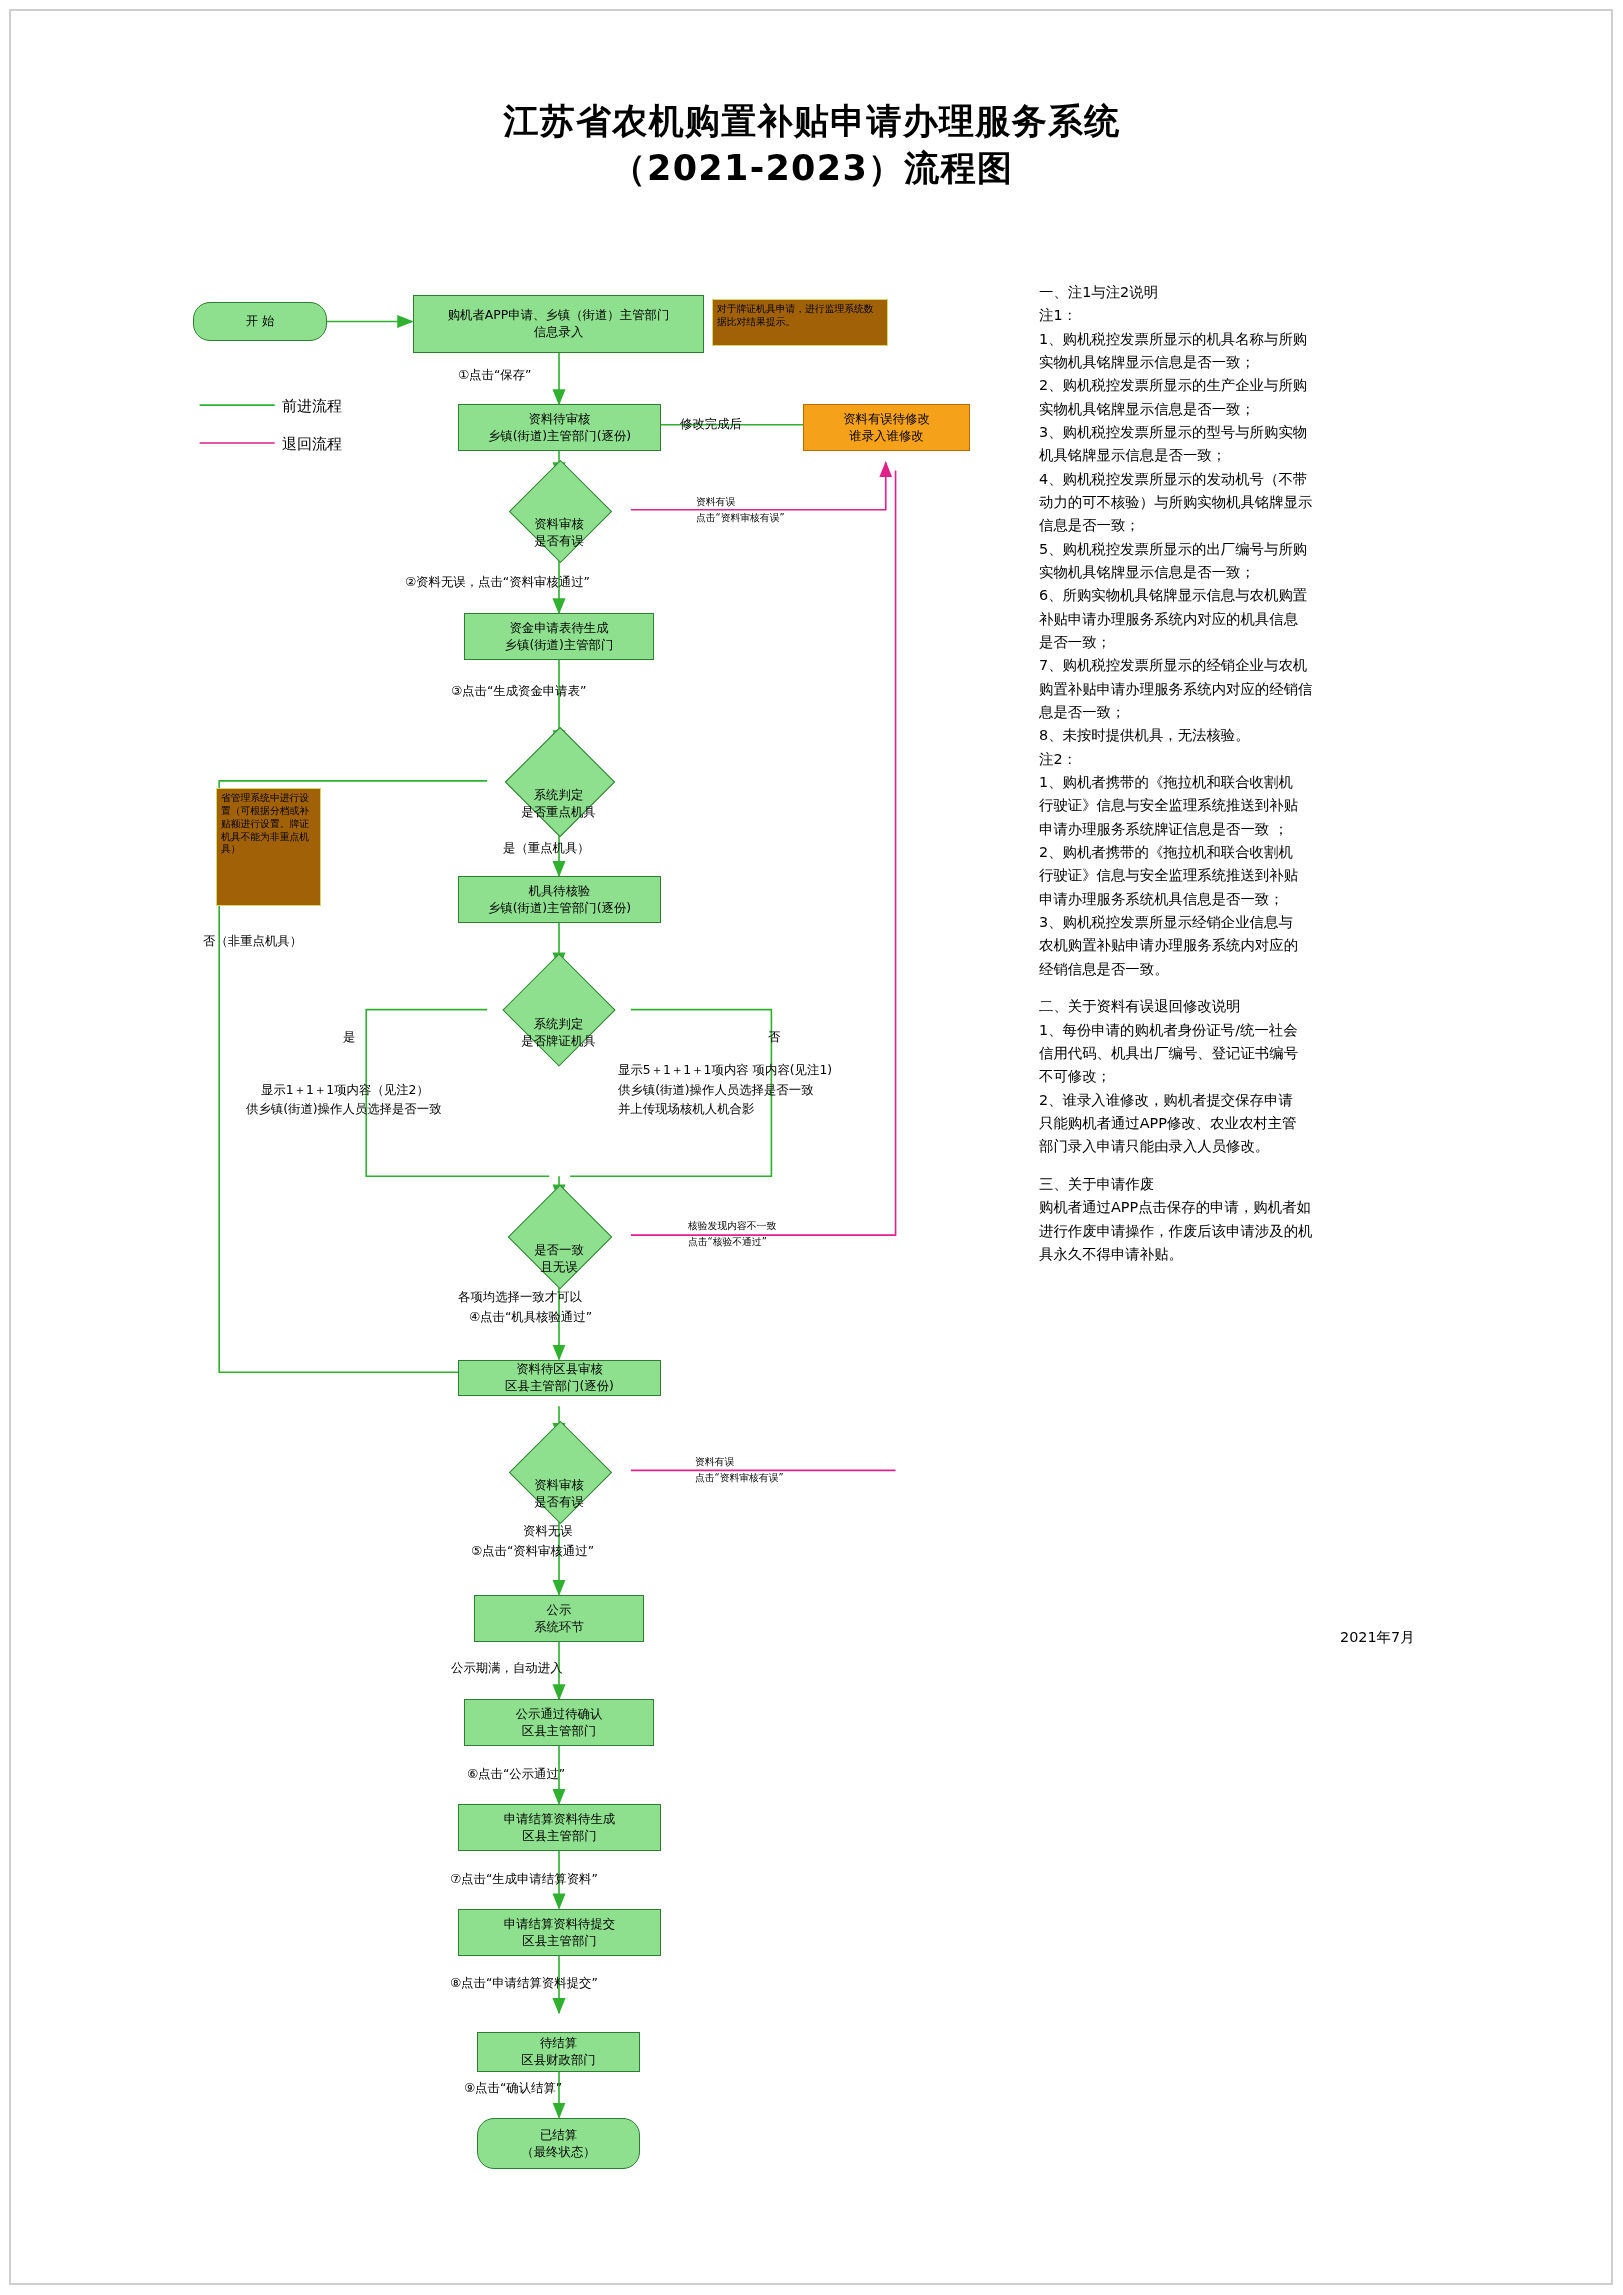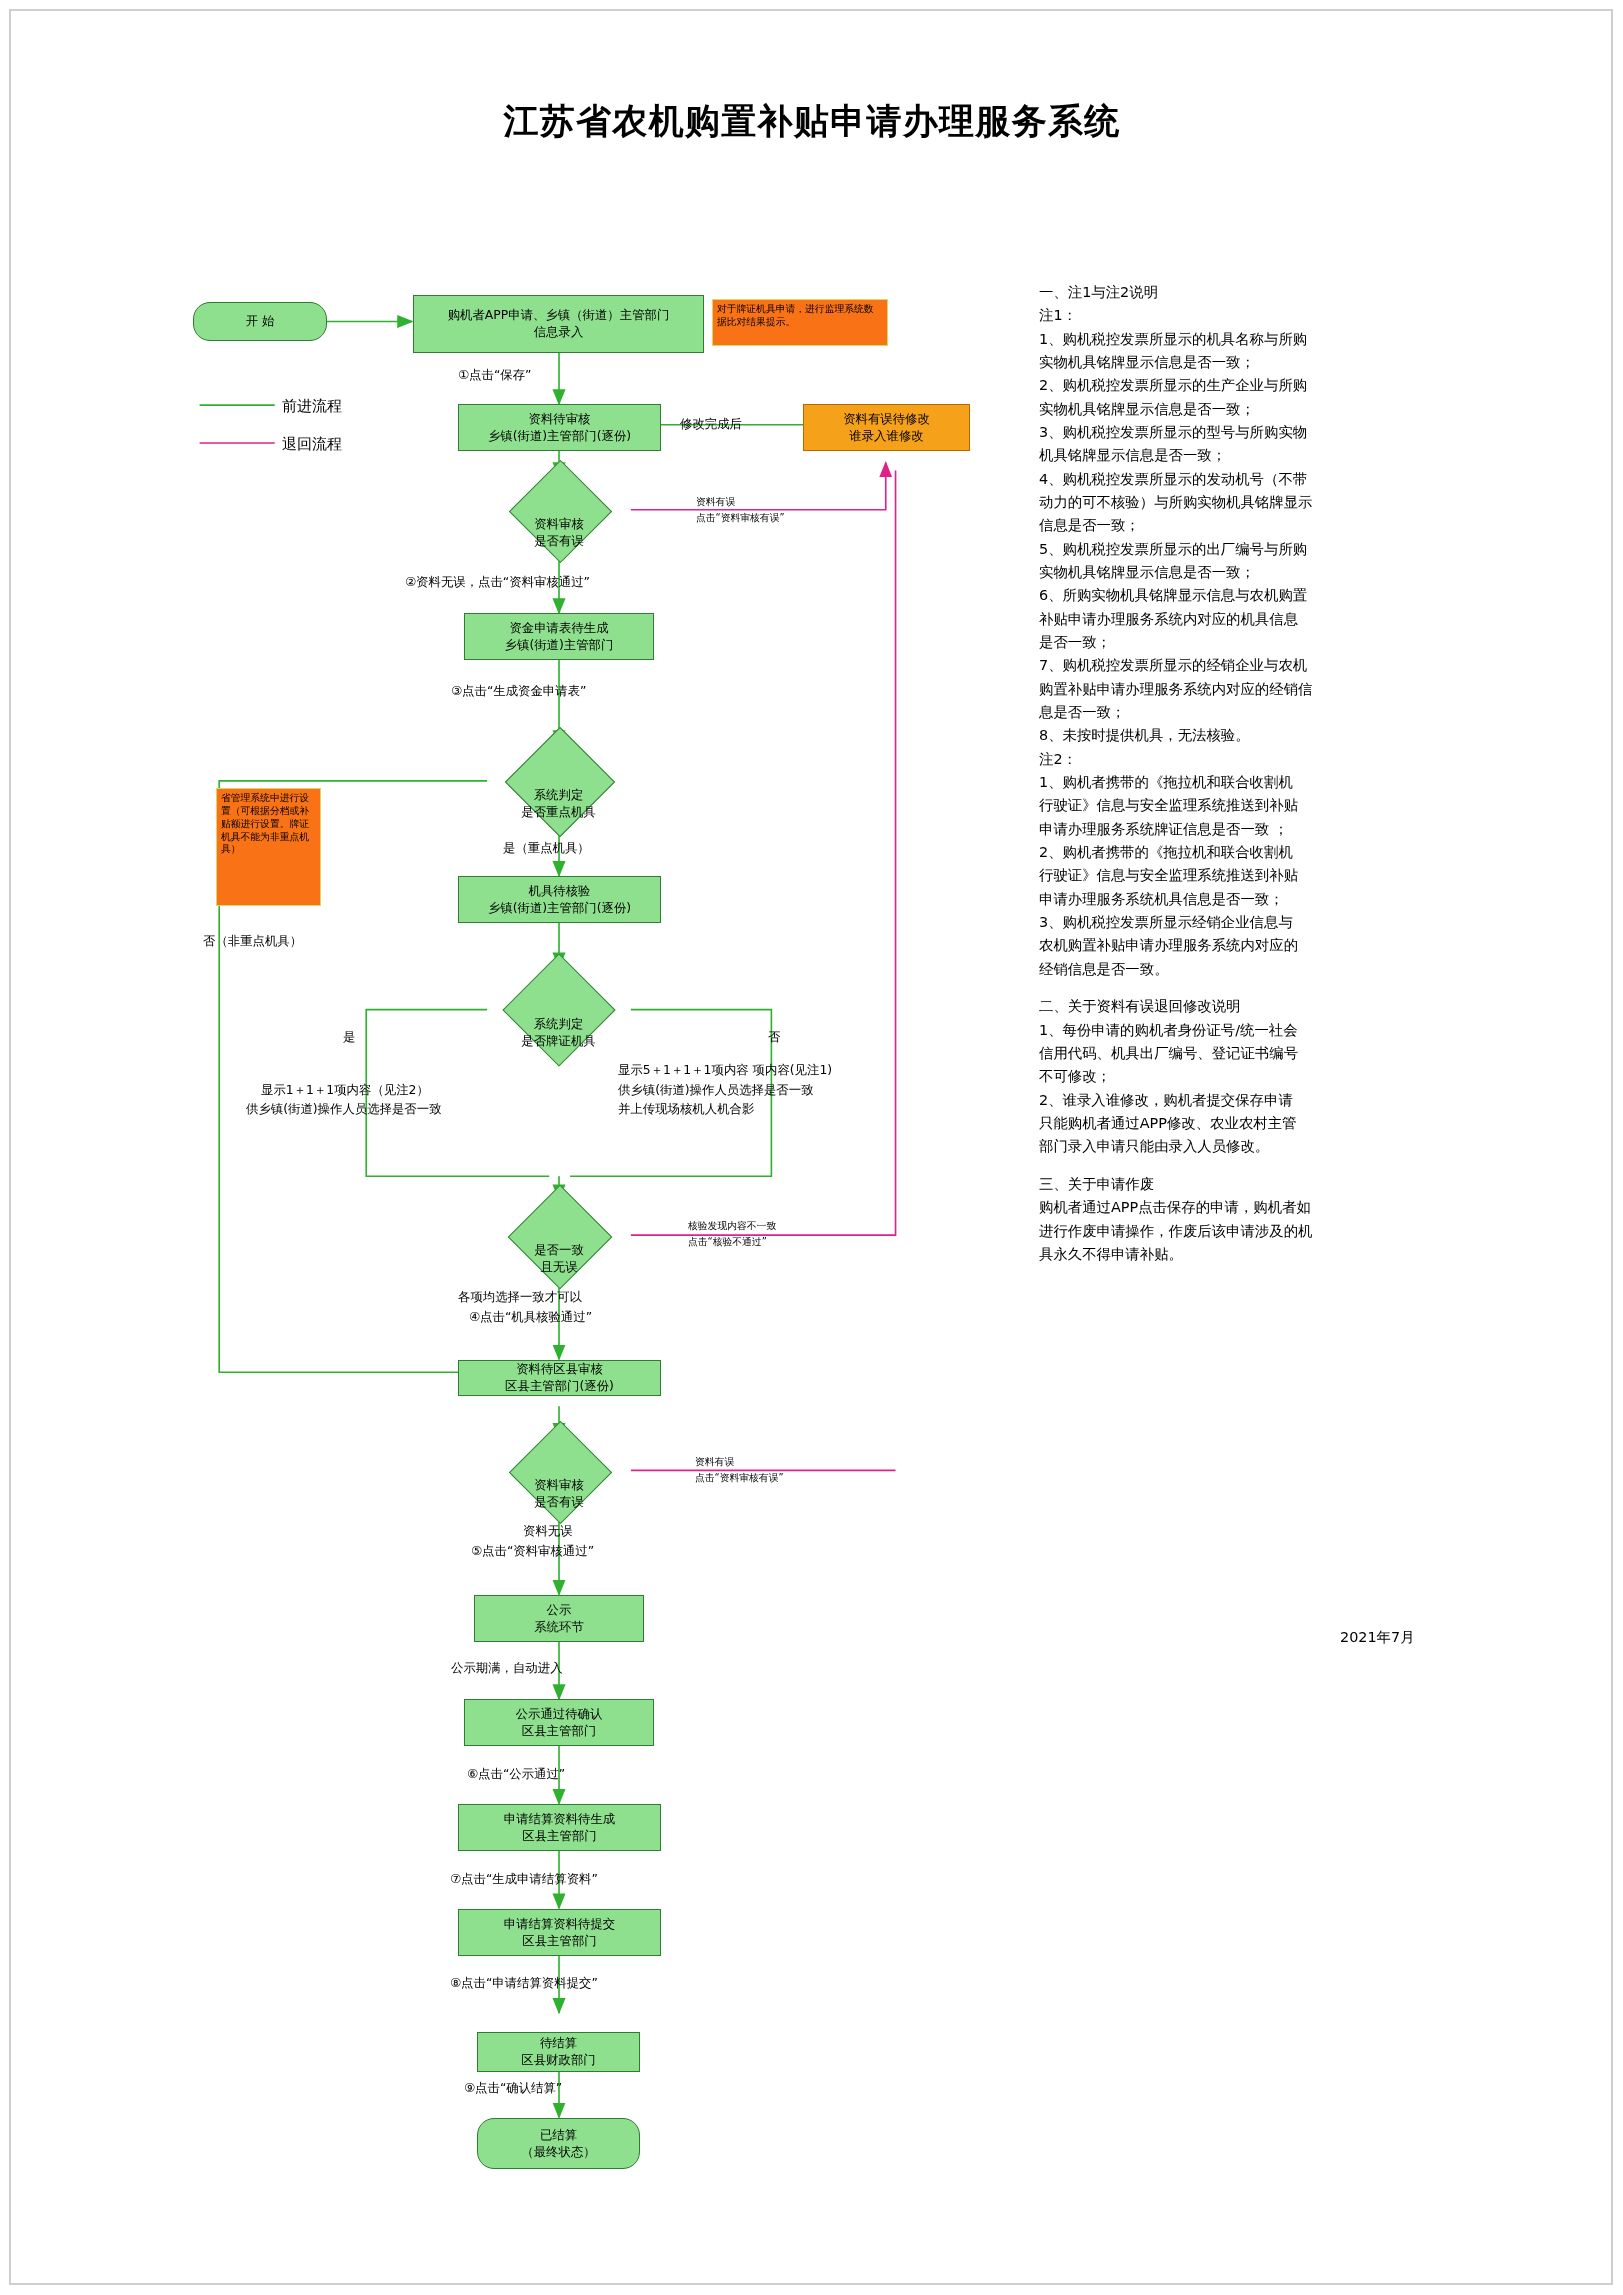--- a/index.html
+++ b/index.html
@@ -24,21 +24,21 @@
   
   #flow{position:absolute;left:0;top:0;width:1020px;height:2295px;}
   .node{
     position:absolute;box-sizing:border-box;
     display:flex;flex-direction:column;align-items:center;justify-content:center;
     font-size:12.4px;line-height:1.35;text-align:center;
   }
   .green{background:#8ee08e;border:1px solid #2e7d32;}
   .rounded{border-radius:17px;}
   .orange{background:#f5a11a;border:1px solid #b36b00;}
-  .note{background:#f97316;border:0.7px solid #d8d86a;font-size:9.8px;line-height:1.3;
+  .note{background:#a16207;border:0.7px solid #d8d86a;font-size:9.8px;line-height:1.3;
         text-align:left;align-items:flex-end;justify-content:flex-start;padding:3.3px 3.9px;}
   .diamond{
     position:absolute;display:flex;align-items:center;justify-content:center;
     flex-direction:column;font-size:12.4px;line-height:1.35;text-align:center;
   }
   .diamond .dshape{
     position:absolute;inset:0;background:#8ee08e;border:1px solid #2e7d32;
     transform:rotate(45deg);
   }
   .diamond .dtxt{position:relative;z-index:2;margin-top:46px;}
@@ -58,20 +58,21 @@
   #date{position:absolute;left:1340px;top:1628px;font-size:14.4px;}
   .legend-lbl{position:absolute;font-size:15px;}
 </style>
 </head>
 <body>
 
 <div class="page-border"></div>
 
 <div id="title">
   <span>江苏省农机购置补贴申请办理服务系统</span>
+  <span class="l2">（2021-2023）流程图</span>
 </div>
 
 <div id="flow">
 
   <svg id="edges" viewBox="0 0 1560 3512" width="1020" height="2295">
     <defs>
       <marker id="agreen" markerWidth="10" markerHeight="8" refX="9" refY="4" orient="auto">
         <path d="M0,0 L10,4 L0,8 z" fill="#2fb02f"></path>
       </marker>
       <marker id="apink" markerWidth="10" markerHeight="8" refX="9" refY="4" orient="auto">

